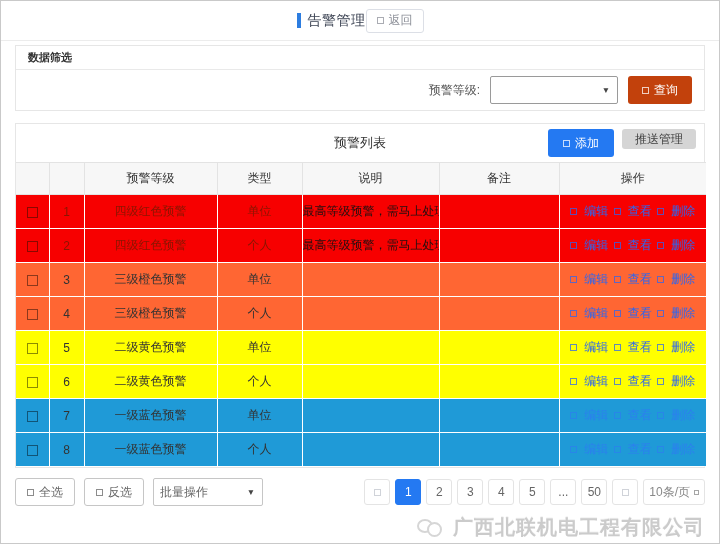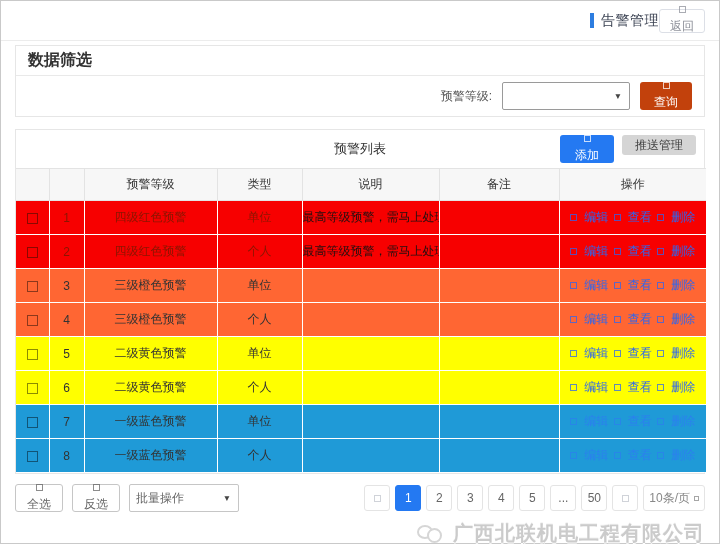--- a/index.html
+++ b/index.html
@@ -8,36 +8,36 @@
     font-family: "Liberation Sans", "DejaVu Sans", sans-serif;
     background: #fff; color: #333; font-size: 12px; overflow: hidden;
   }
   .frame {
     width: 720px; height: 544px; border: 1px solid #c9c9c9; background: #fff;
     display: flex; flex-direction: column;
   }
 
   
   .page-header {
-    height: 40px; display: flex; align-items: center; justify-content: flex-end;
+    height: 40px; display: flex; align-items: center; justify-content: center;
     padding: 0 14px; border-bottom: 1px solid #ececec; flex: none;
   }
   .title-wrap { display: flex; align-items: center; gap: 7px; }
   .accent-bar { width: 4px; height: 15px; background: #2d7de0; }
   .page-title { font-size: 14px; color: #3c4353; letter-spacing: .5px; }
   .btn { display: inline-flex; align-items: center; justify-content: center; gap: 5px;
     border-radius: 3px; cursor: pointer; font-size: 12px; border: 1px solid transparent;
-    background: #fff; font-family: inherit; flex-direction: column; }
+    background: #fff; font-family: inherit; }
   .btn-plain { border-color: #dcdfe6; color: #8d9099; height: 24px; padding: 0 10px; }
   .tofu { display: inline-block; width: 7px; height: 7px; border: 1px solid currentColor; opacity: .75; flex: none; }
 
   
   .panel { margin: 0 14px; border: 1px solid #e6e6e6; background: #fff; }
   .filter-panel { margin-top: 4px; }
-  .filter-head { padding: 4px 12px; font-weight: bold; font-size: 16px; color: #333;
+  .filter-head { padding: 4px 12px; font-weight: bold; font-size: 11px; color: #333;
     border-bottom: 1px solid #e9e9e9; }
   .filter-body { height: 40px; display: flex; align-items: center; justify-content: flex-end;
     gap: 10px; padding: 0 12px; }
   .field-label { color: #555; }
   .select-wrap { position: relative; display: inline-block; }
   .select-wrap select {
     appearance: none; -webkit-appearance: none; width: 128px; height: 28px;
     border: 1px solid #9a9a9a; border-radius: 2px; background: #fff; color: #333;
     font-size: 12px; padding: 0 18px 0 6px; font-family: inherit;
   }

